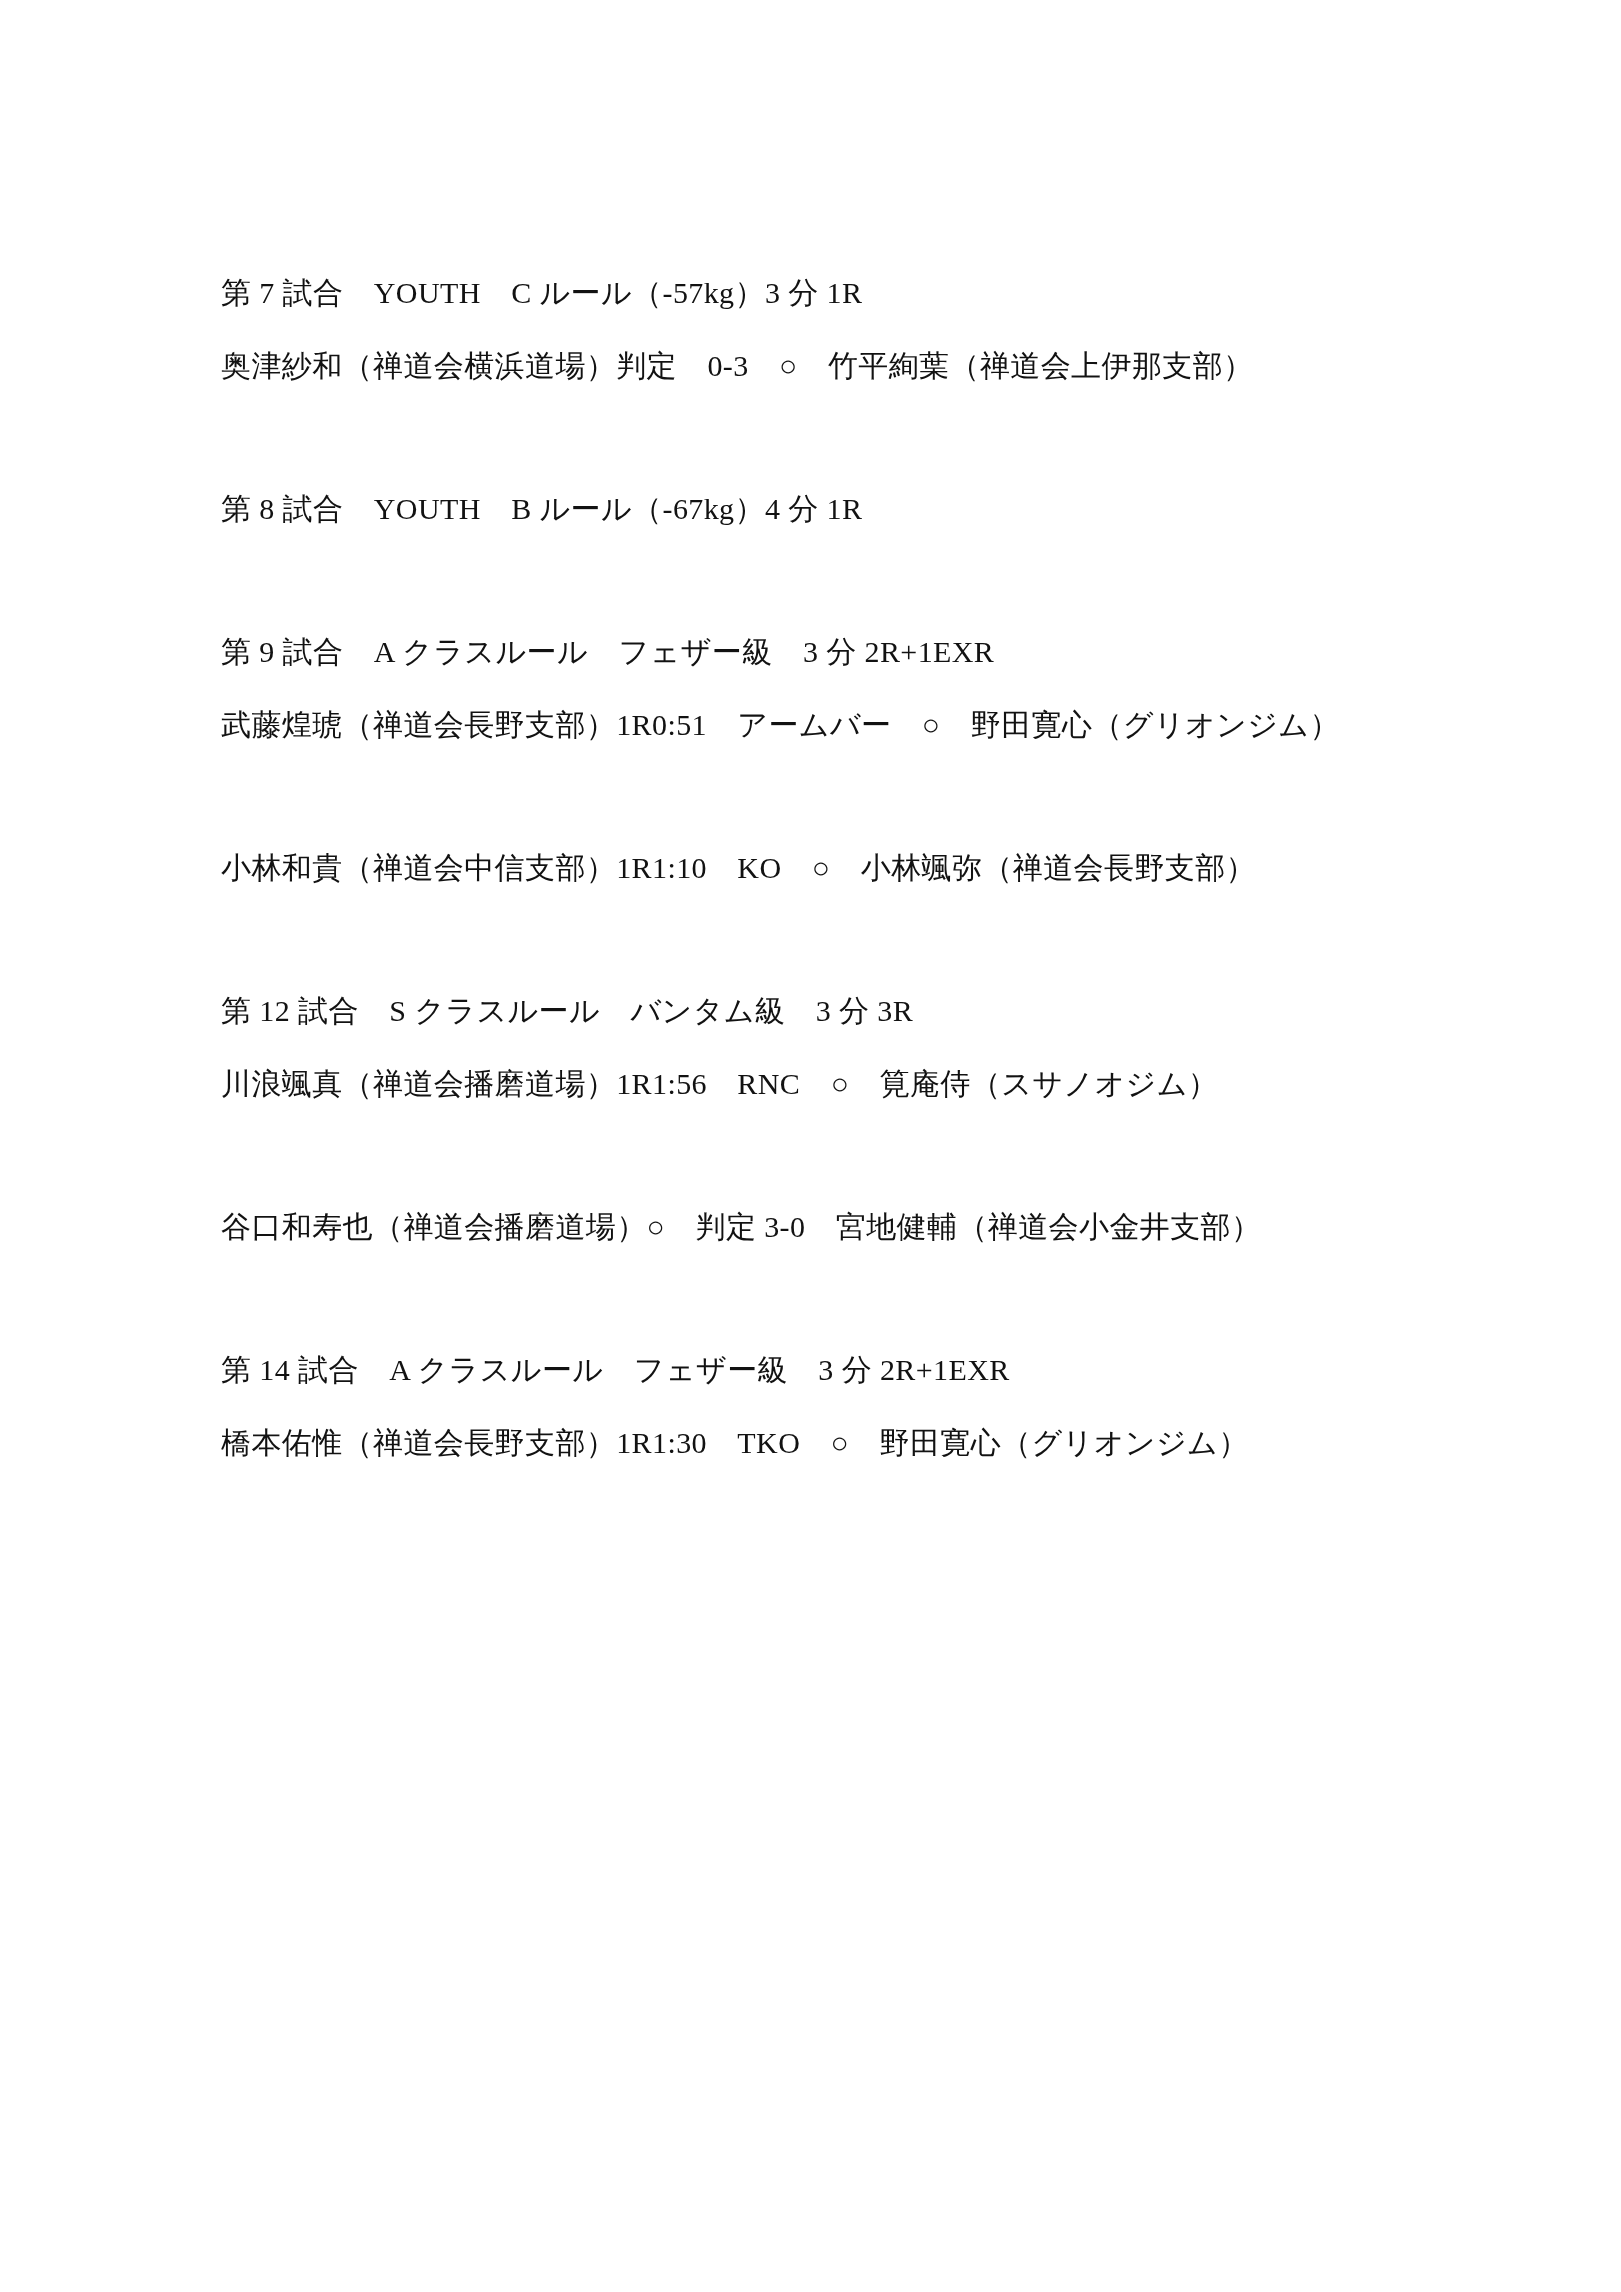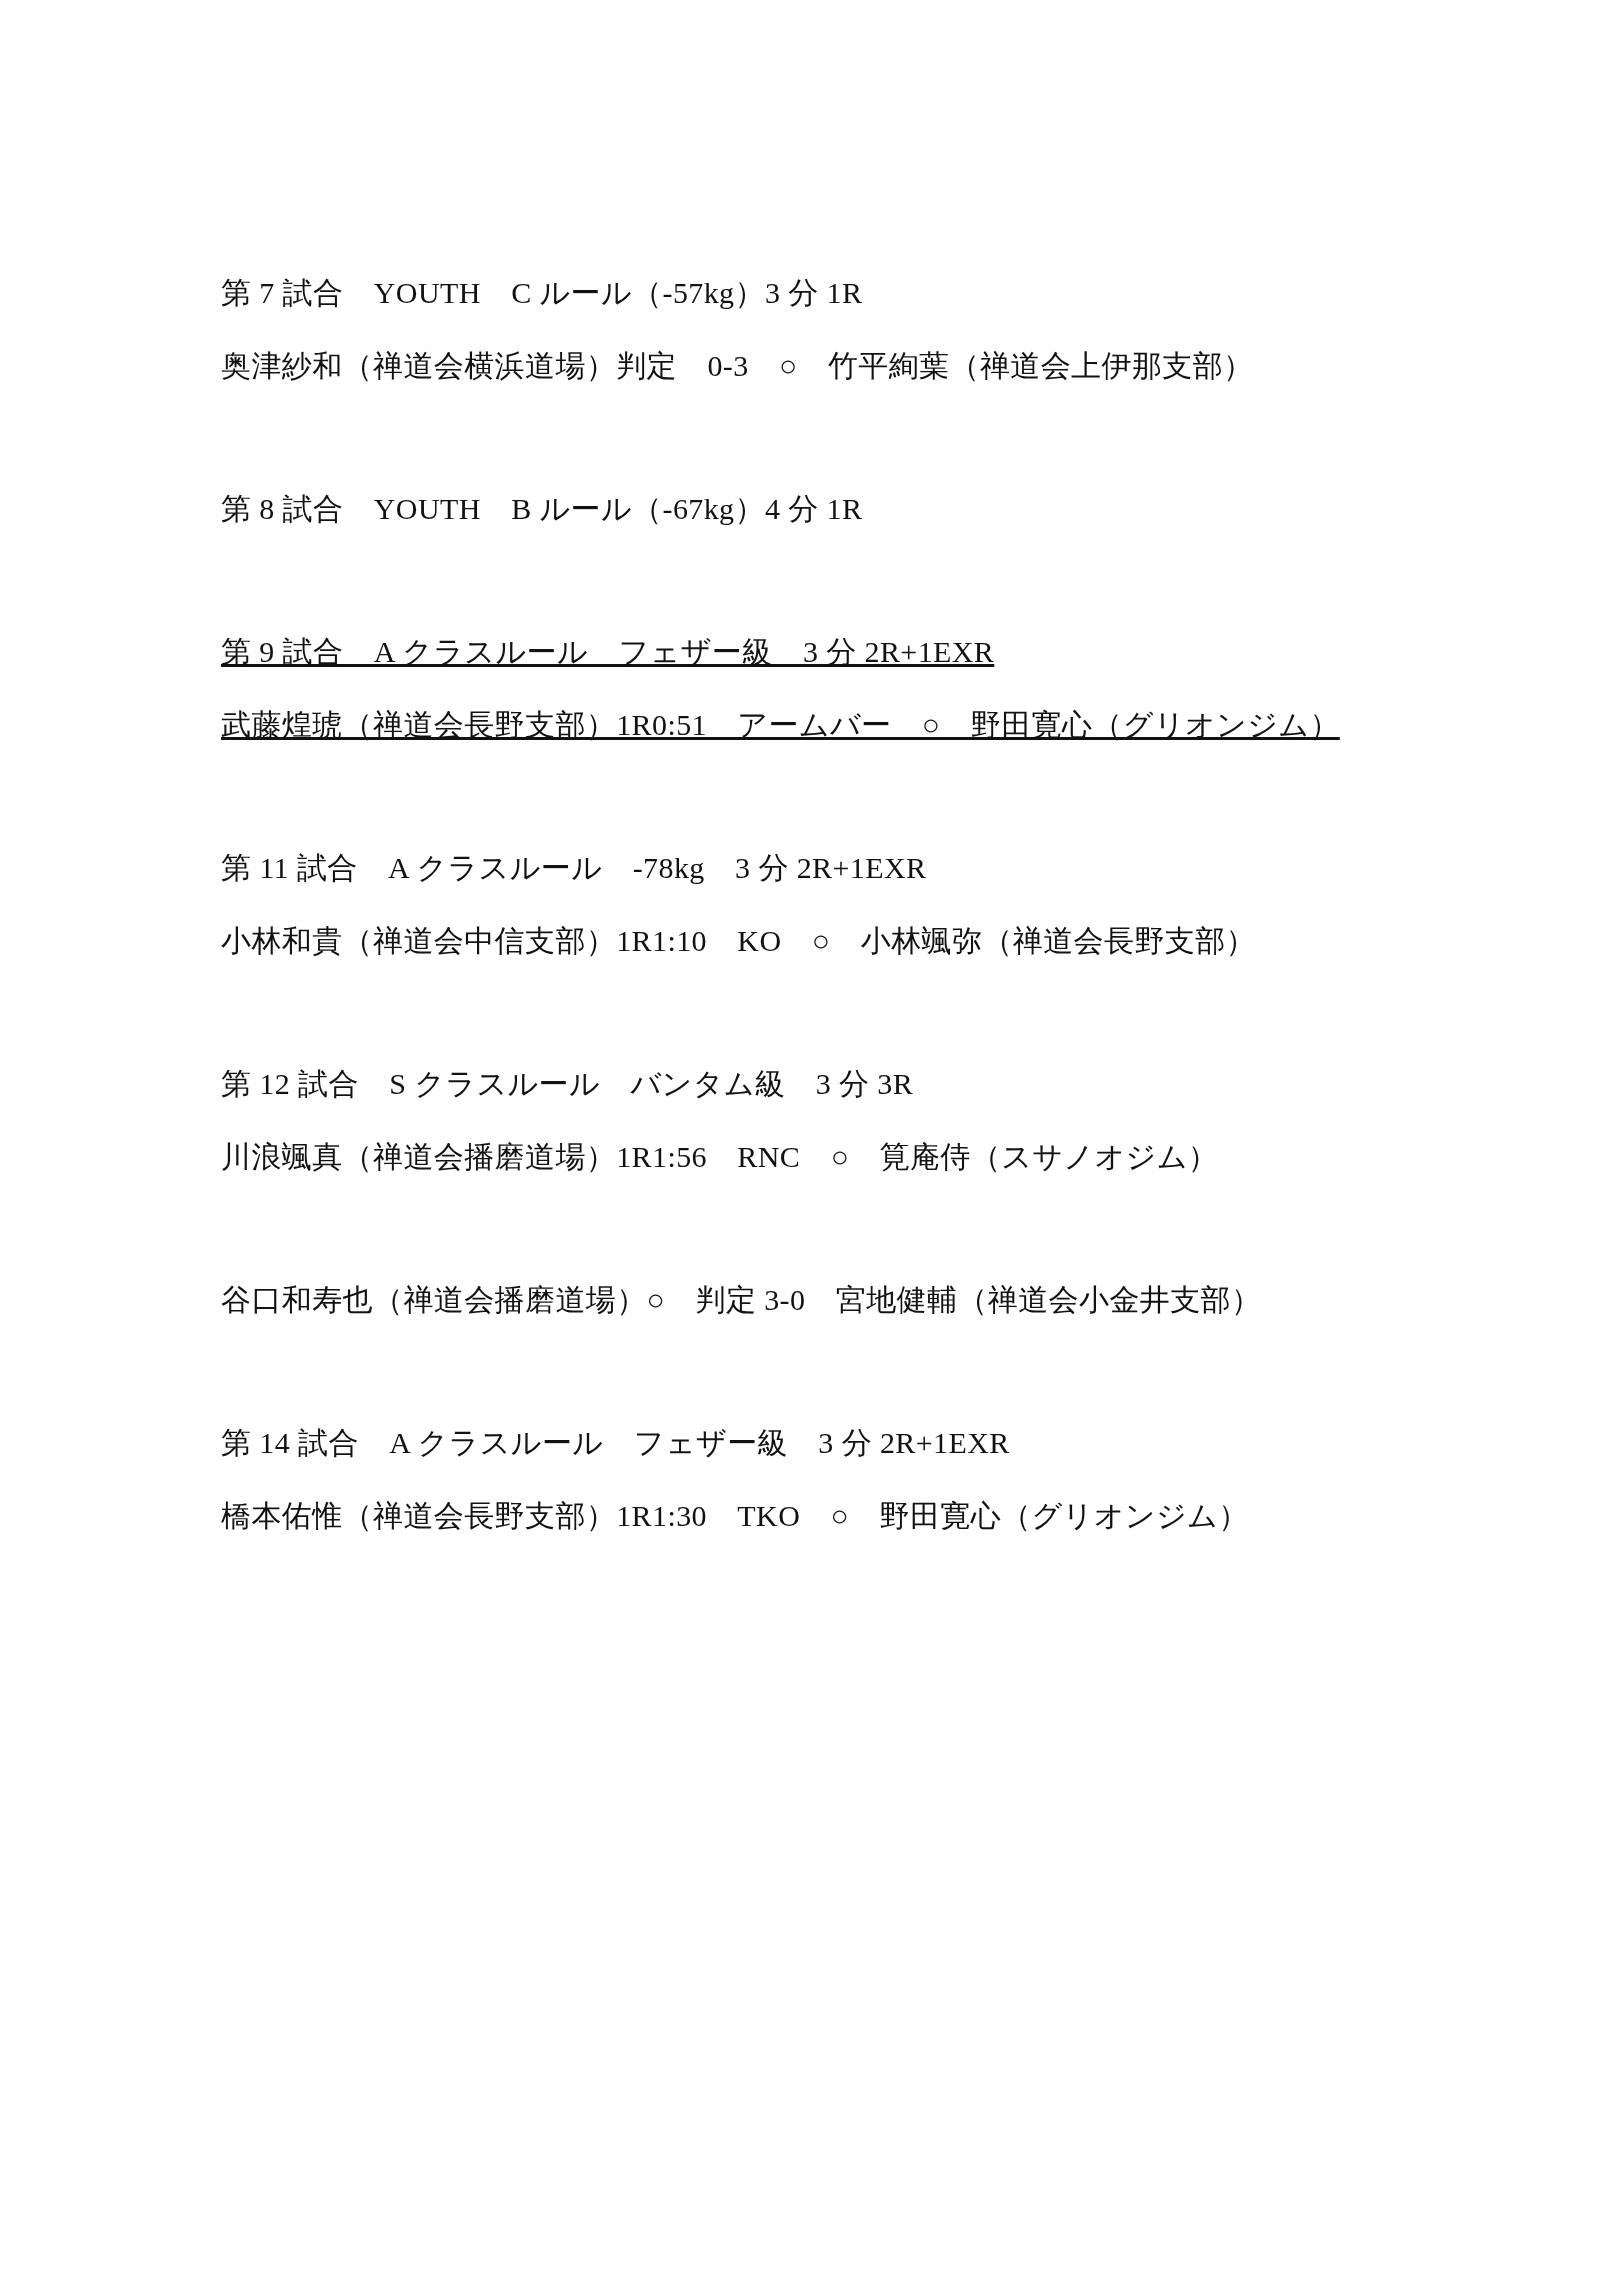--- a/index.html
+++ b/index.html
@@ -27,21 +27,20 @@
     letter-spacing: 0.4px;
   }
   .match .title {
     margin-bottom: 36px;
   }
   .match {
     margin-bottom: 106px;
   }
   .gap-before {
     margin-top: 102px;
-    text-decoration: underline;
   }
 </style>
 </head>
 <body>
 
 <div class="page">
   <div class="content">
 
     <div class="match">
       <p class="title">第 7 試合　YOUTH　C ルール（-57kg）3 分 1R</p>
@@ -52,21 +51,20 @@
       <p class="title">第 8 試合　YOUTH　B ルール（-67kg）4 分 1R</p>
     </div>
 
     <div class="match gap-before">
       <p class="title">第 9 試合　A クラスルール　フェザー級　3 分 2R+1EXR</p>
       <p class="result">武藤煌琥（禅道会長野支部）1R0:51　アームバー　○　野田寛心（グリオンジム）</p>
     </div>
 
 
     <div class="match">
-      <p class="title">第 11 試合　A クラスルール　-78kg　3 分 2R+1EXR</p>
       <p class="result">小林和貴（禅道会中信支部）1R1:10　KO　○　小林颯弥（禅道会長野支部）</p>
     </div>
 
     <div class="match">
       <p class="title">第 12 試合　S クラスルール　バンタム級　3 分 3R</p>
       <p class="result">川浪颯真（禅道会播磨道場）1R1:56　RNC　○　筧庵侍（スサノオジム）</p>
     </div>
 
     <div class="match">
       <p class="result">谷口和寿也（禅道会播磨道場）○　判定 3-0　宮地健輔（禅道会小金井支部）</p>

